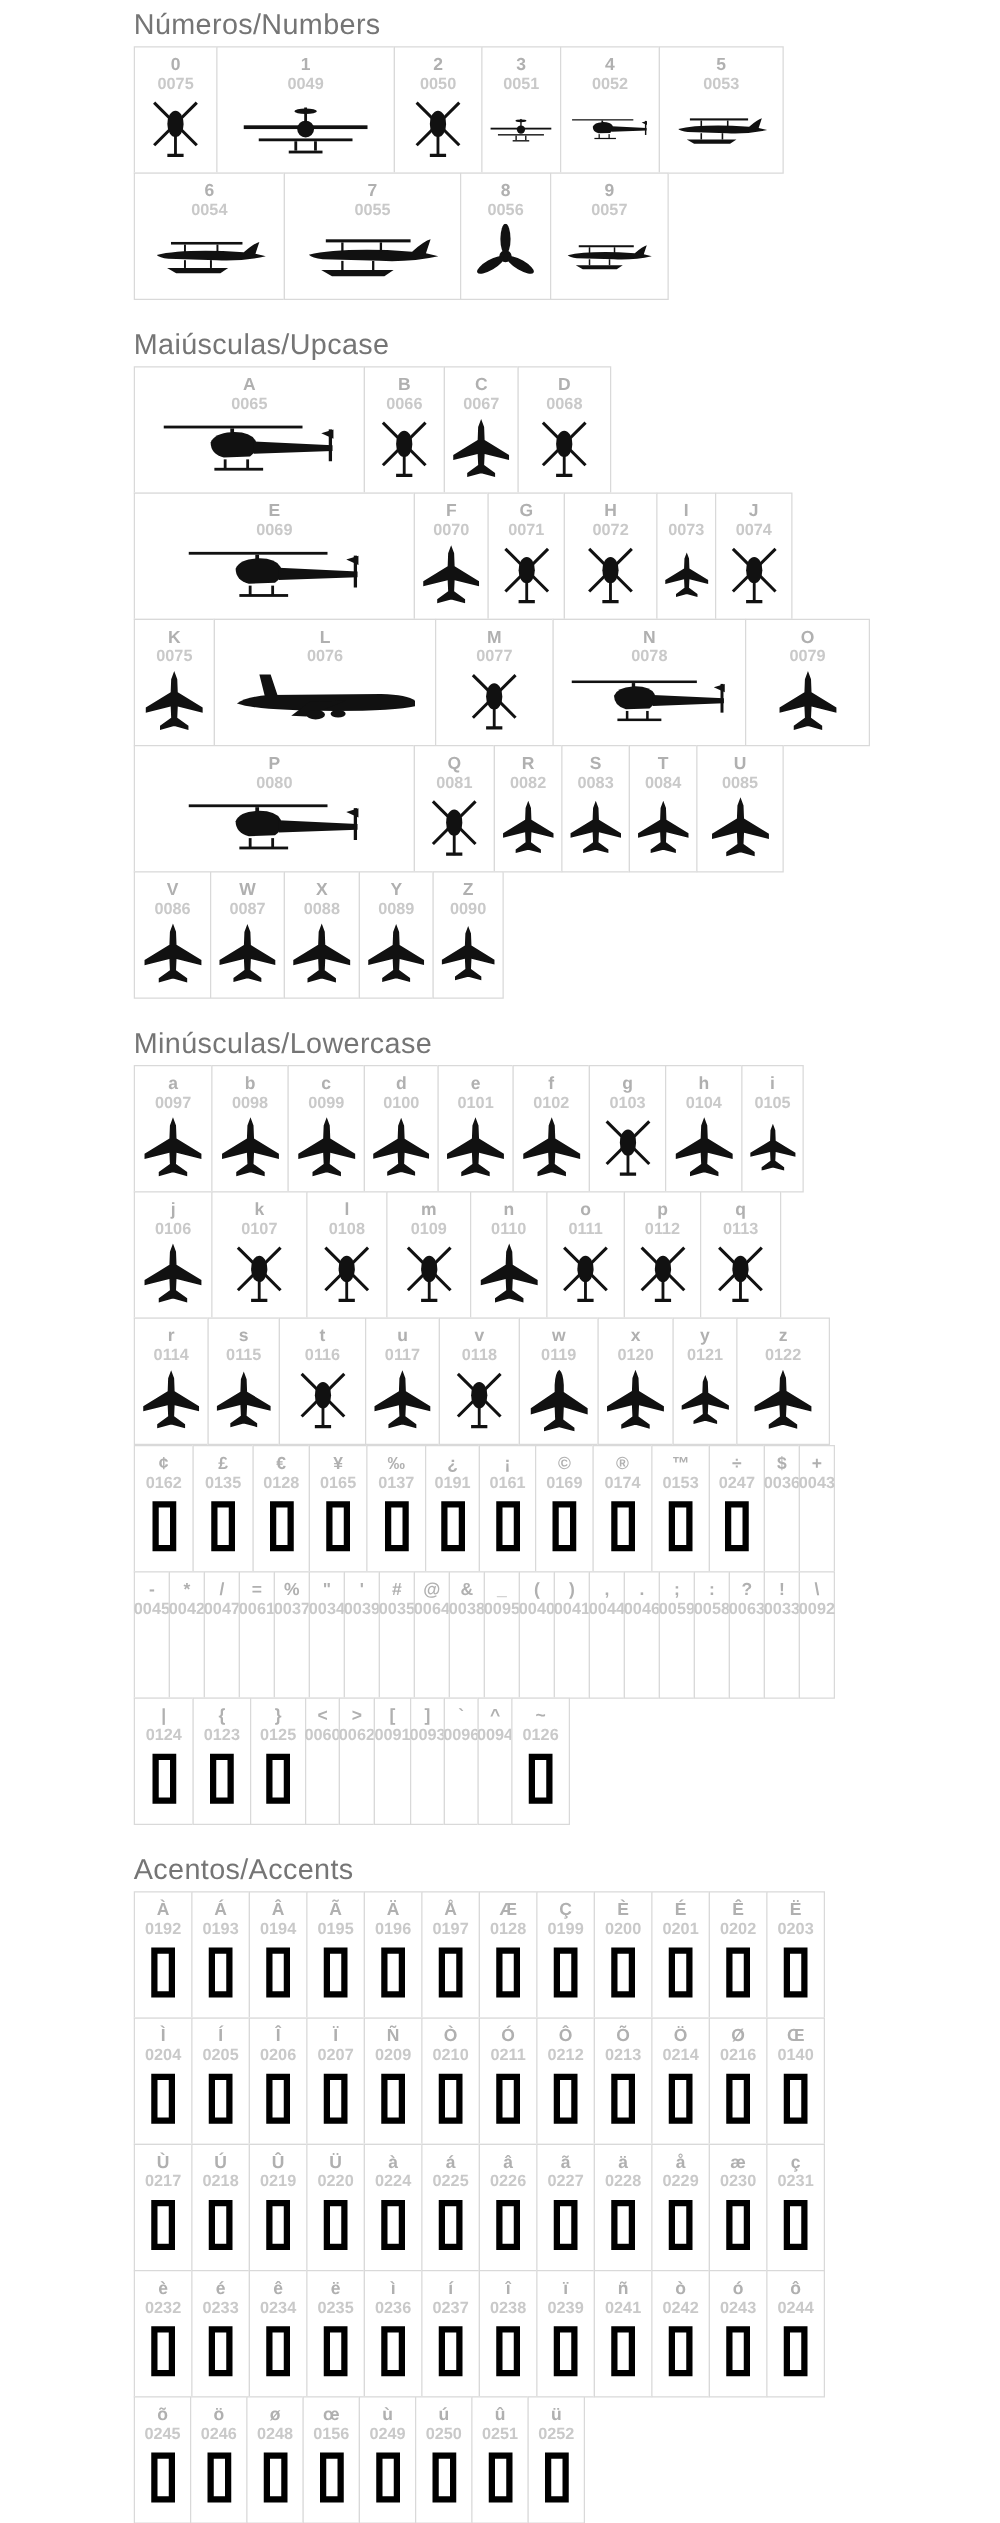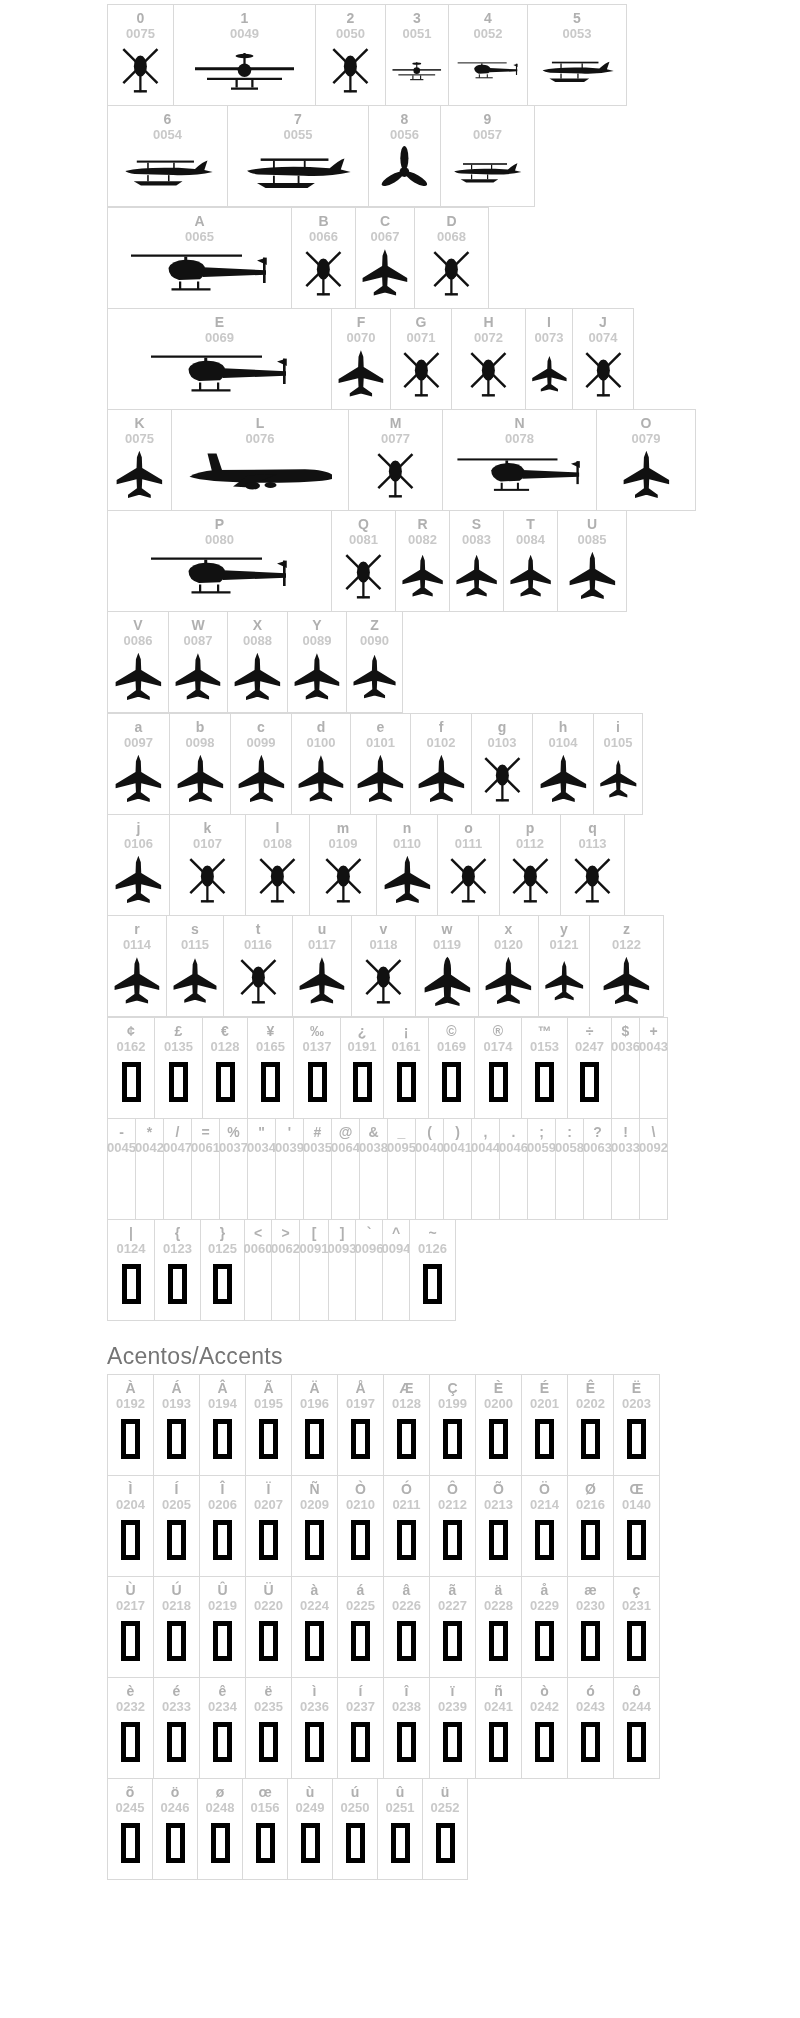--- a/index.html
+++ b/index.html
@@ -38,20 +38,21 @@
   .tofu{
     width:19px;height:40px;border:5px solid #000;
     box-sizing:border-box;background:#fff;margin-bottom:4px;flex:0 0 auto;
   }
 </style>
 </head>
 <body>
 
 <div id="app">
     <section class="font-section">
+      <h2 class="section-title">Números/Numbers</h2>
       <div class="char-table">
         <div class="char-row">
           <div class="char-cell" style="width: 67px;">
             <div class="char-label">0</div>
             <div class="char-code">0075</div>
             <div class="glyph-area">
               <svg class="glyph-svg" viewBox="0 0 60 64" xmlns="http://www.w3.org/2000/svg">
                 <g stroke="#111" stroke-width="3" fill="#111">
                   <line x1="9" y1="5" x2="51" y2="47"></line>
                   <line x1="51" y1="5" x2="9" y2="47"></line>
@@ -213,20 +214,21 @@
                   <rect x="60" y="38" width="3" height="12"></rect>
                   <rect x="100" y="38" width="3" height="12"></rect>
                 </g>
               </svg>
             </div>
           </div>
         </div>
       </div>
     </section>
     <section class="font-section">
+      <h2 class="section-title">Maiúsculas/Upcase</h2>
       <div class="char-table">
         <div class="char-row">
           <div class="char-cell" style="width: 185px;">
             <div class="char-label">A</div>
             <div class="char-code">0065</div>
             <div class="glyph-area">
               <svg class="glyph-svg glyph-wide" viewBox="0 0 200 64" xmlns="http://www.w3.org/2000/svg">
                 <g fill="#111">
                   <rect x="8" y="6" width="148" height="3"></rect>
                   <rect x="79" y="9" width="4" height="9"></rect>
@@ -549,20 +551,21 @@
             <div class="glyph-area">
               <svg class="glyph-svg" viewBox="0 0 60 64" xmlns="http://www.w3.org/2000/svg">
                 <path fill="#111" d="M30 1 L33 9 L33.5 22 L58 37 L58 42 L33.5 36 L33 47 L44 55 L44 59 L31 55.5 L29 55.5 L16 59 L16 55 L27 47 L26.5 36 L2 42 L2 37 L26.5 22 L27 9 Z"></path>
               </svg>
             </div>
           </div>
         </div>
       </div>
     </section>
     <section class="font-section">
+      <h2 class="section-title">Minúsculas/Lowercase</h2>
       <div class="char-table">
         <div class="char-row">
           <div class="char-cell" style="width: 63px;">
             <div class="char-label">a</div>
             <div class="char-code">0097</div>
             <div class="glyph-area">
               <svg class="glyph-svg" viewBox="0 0 60 64" xmlns="http://www.w3.org/2000/svg">
                 <path fill="#111" d="M30 1 L33 9 L33.5 22 L58 37 L58 42 L33.5 36 L33 47 L44 55 L44 59 L31 55.5 L29 55.5 L16 59 L16 55 L27 47 L26.5 36 L2 42 L2 37 L26.5 22 L27 9 Z"></path>
               </svg>
             </div>

